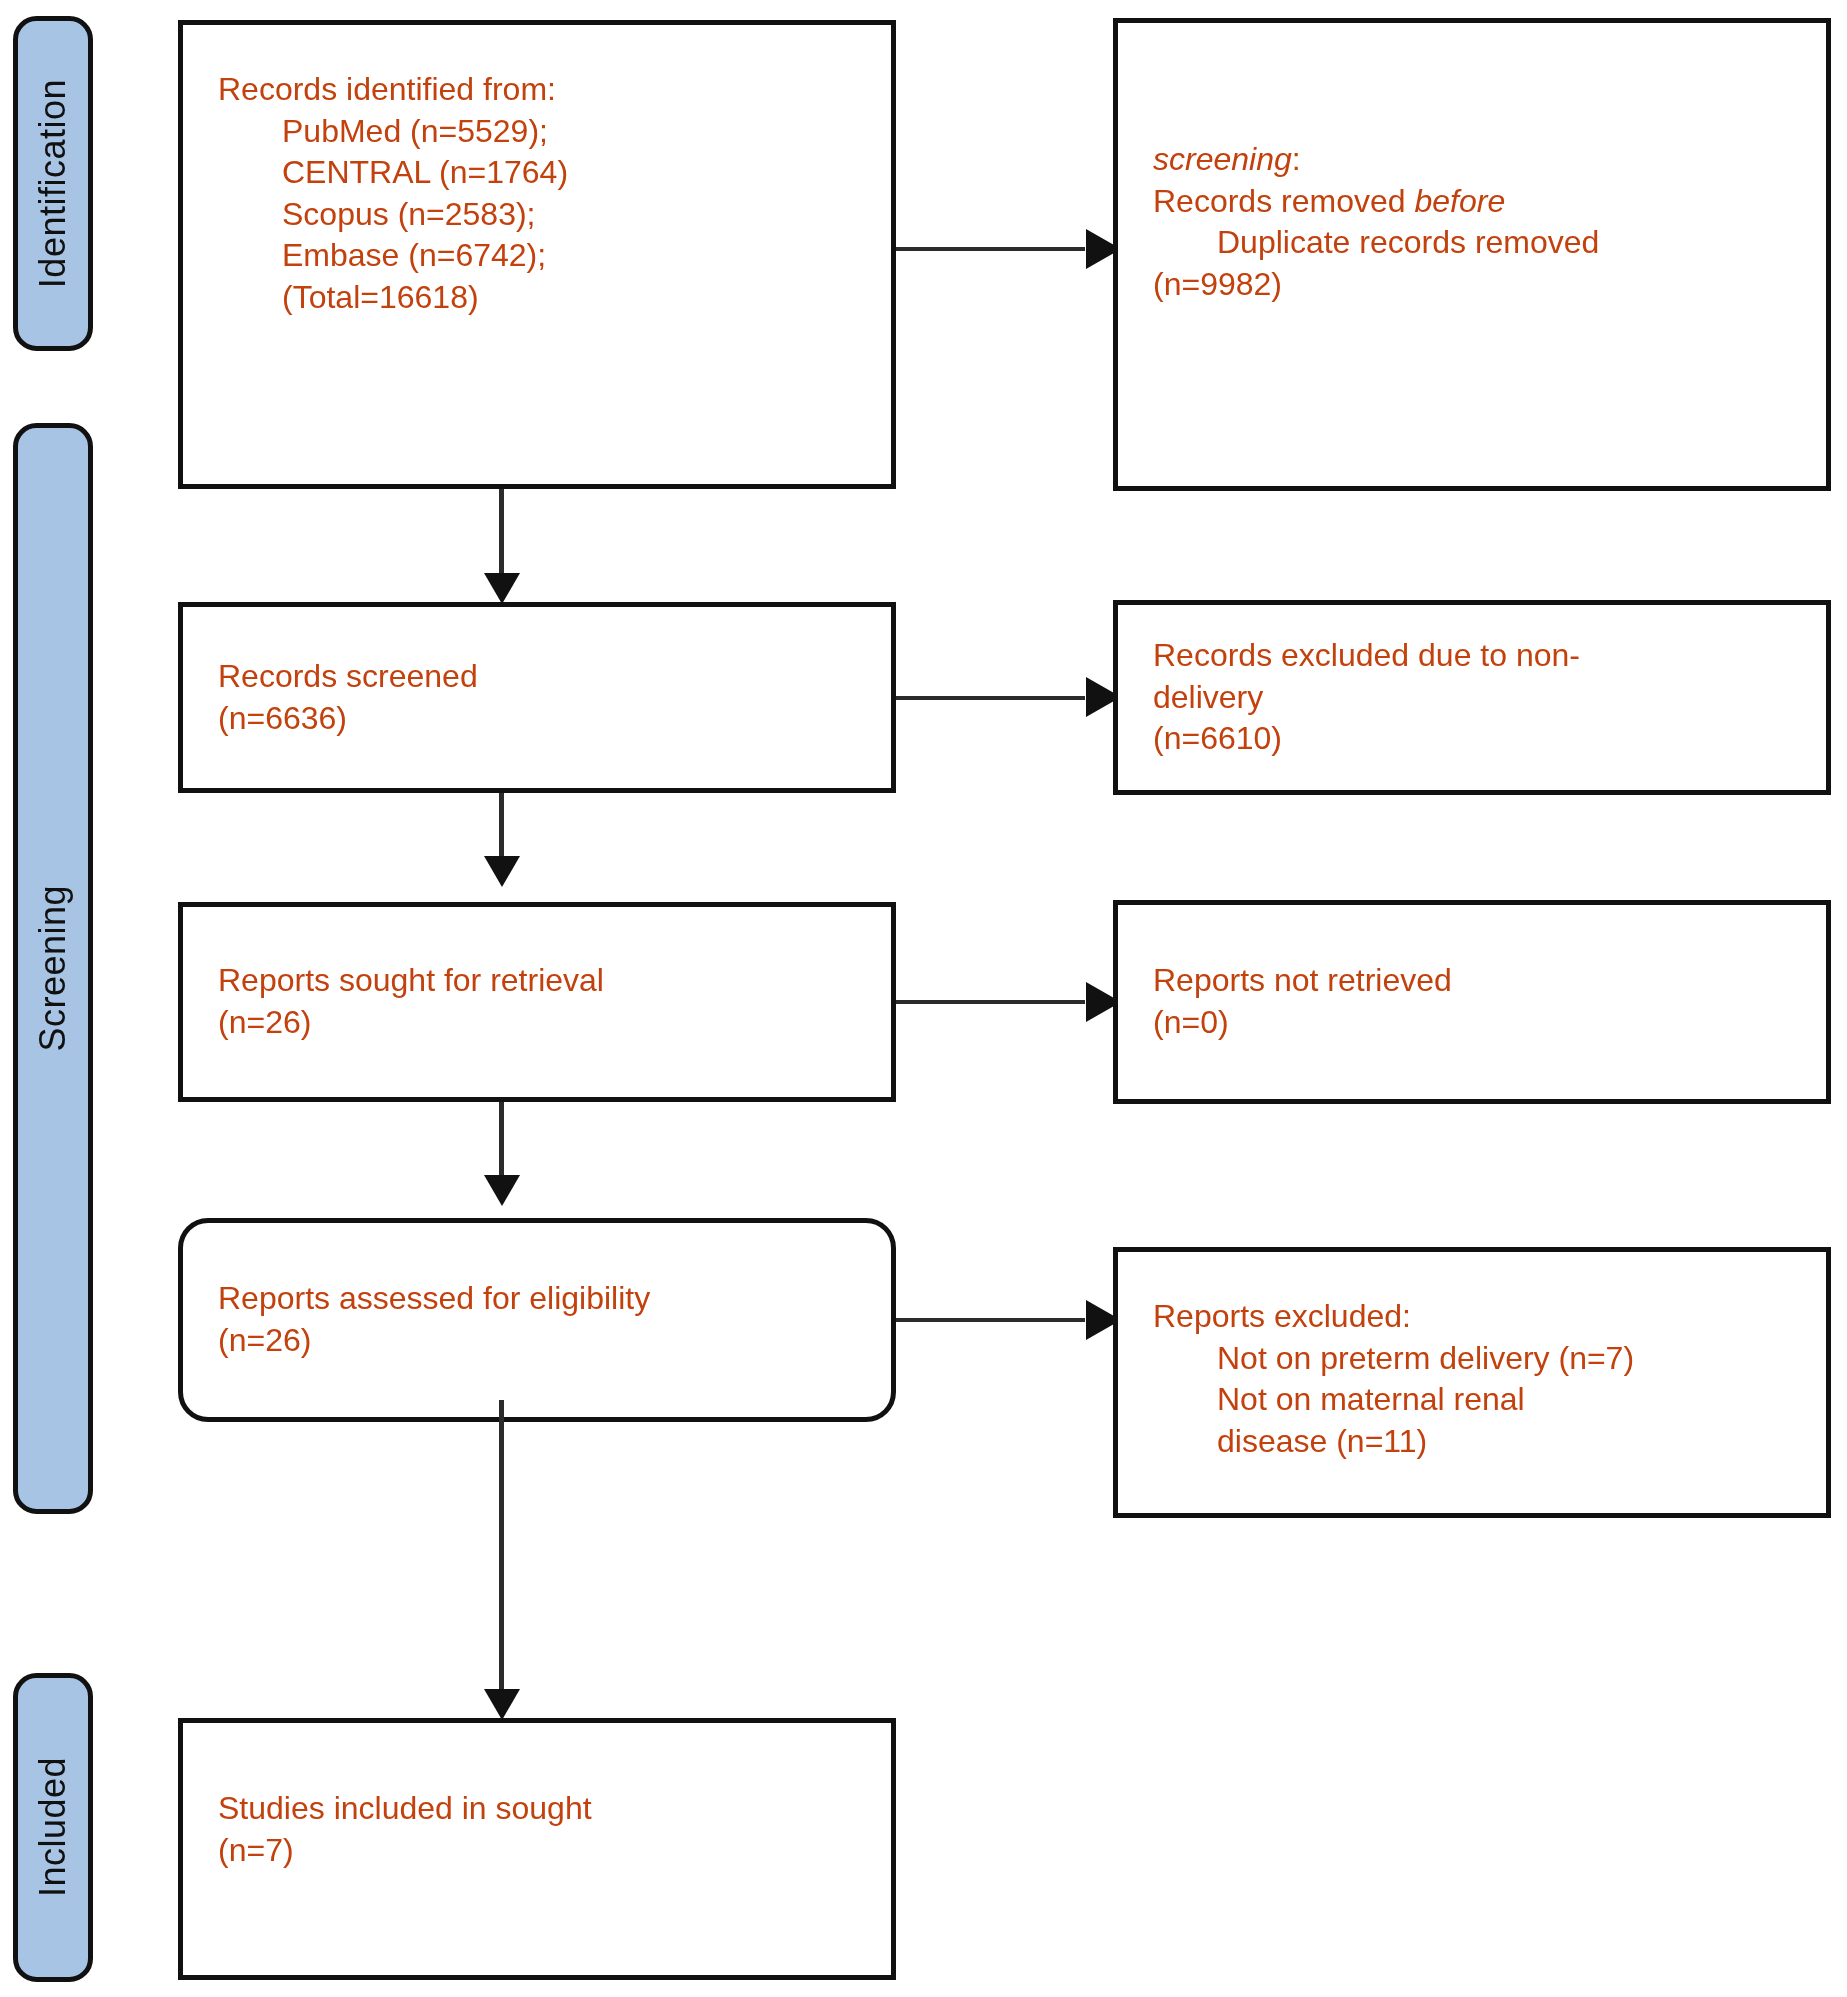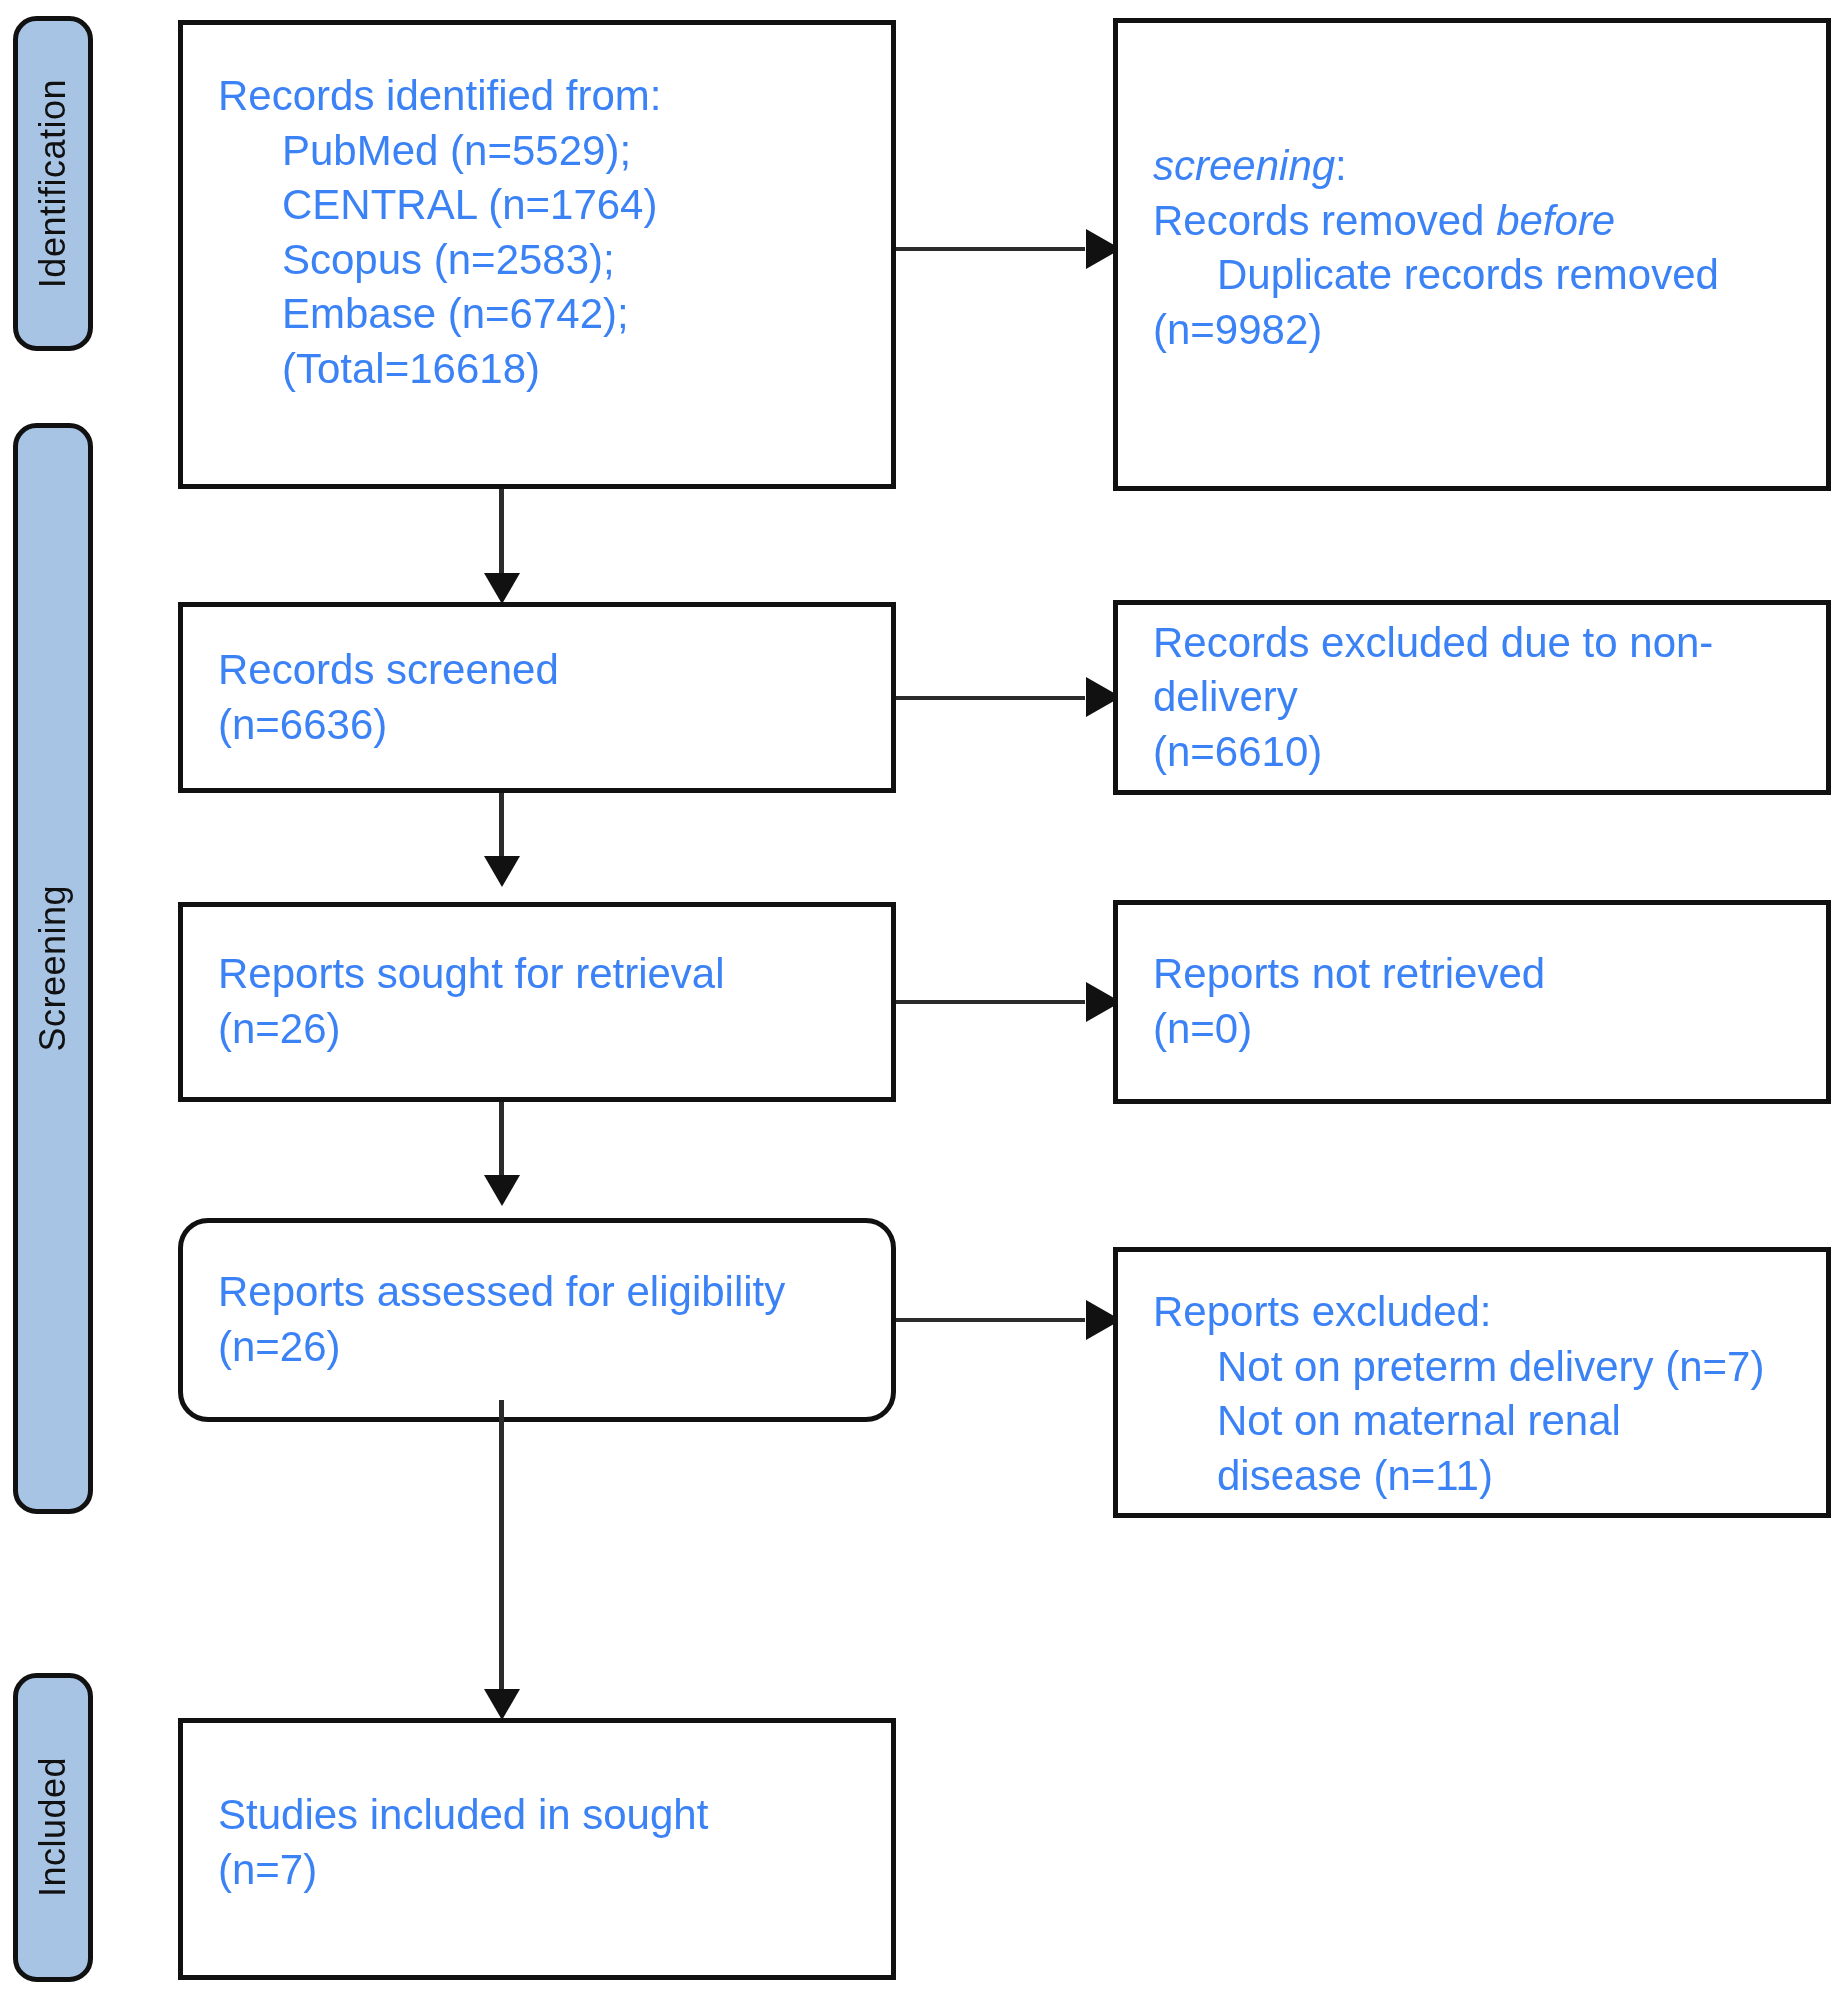--- a/index.html
+++ b/index.html
@@ -40,24 +40,24 @@
   
   .node{
     position:absolute;
     background:#ffffff;
     border:5.5px solid #111111;
     box-sizing:border-box;
     padding:31px 27px 0 35px;
     display:block;
   }
   .node .ln{
-    font-size:42px;
+    font-size:32px;
     line-height:1.30;
     white-space:pre;
-    color:#3b82f6;
+    color:#c2410c;
   }
   .node .ln.indent{ padding-left:64px; }
 
   .node.mid{
     display:flex;
     flex-direction:column;
     justify-content:center;
     padding-top:0;
   }
 
@@ -160,21 +160,21 @@
   <div class="arrow-down" style="left:484px; top:1175px;"></div>
 
   <div class="node mid" style="left:178px; top:1218px; width:718px; height:204px;border-radius:30px;">
     <div class="ln">Reports assessed for eligibility</div>
     <div class="ln">(n=26)</div>
   </div>
 
   <div class="hline" style="left:896px; top:1318px; width:189px;"></div>
   <div class="arrow-right" style="left:1086px; top:1300px;"></div>
 
-  <div class="node" style="left:1113px; top:1247px; width:718px; height:271px; padding-top:33px;">
+  <div class="node" style="left:1113px; top:1247px; width:718px; height:271px; padding-top:44px;">
     <div class="ln">Reports excluded:</div>
     <div class="ln indent">Not on preterm delivery (n=7)</div>
     <div class="ln indent">Not on maternal renal</div>
     <div class="ln indent">disease (n=11)</div>
   </div>
 
   <div class="vline" style="left:499px; top:1400px; width:4.5px; height:302px;"></div>
   <div class="arrow-down" style="left:484px; top:1689px;"></div>
 
   <div class="node" style="left:178px; top:1718px; width:718px; height:262px; padding-top:65px;">

